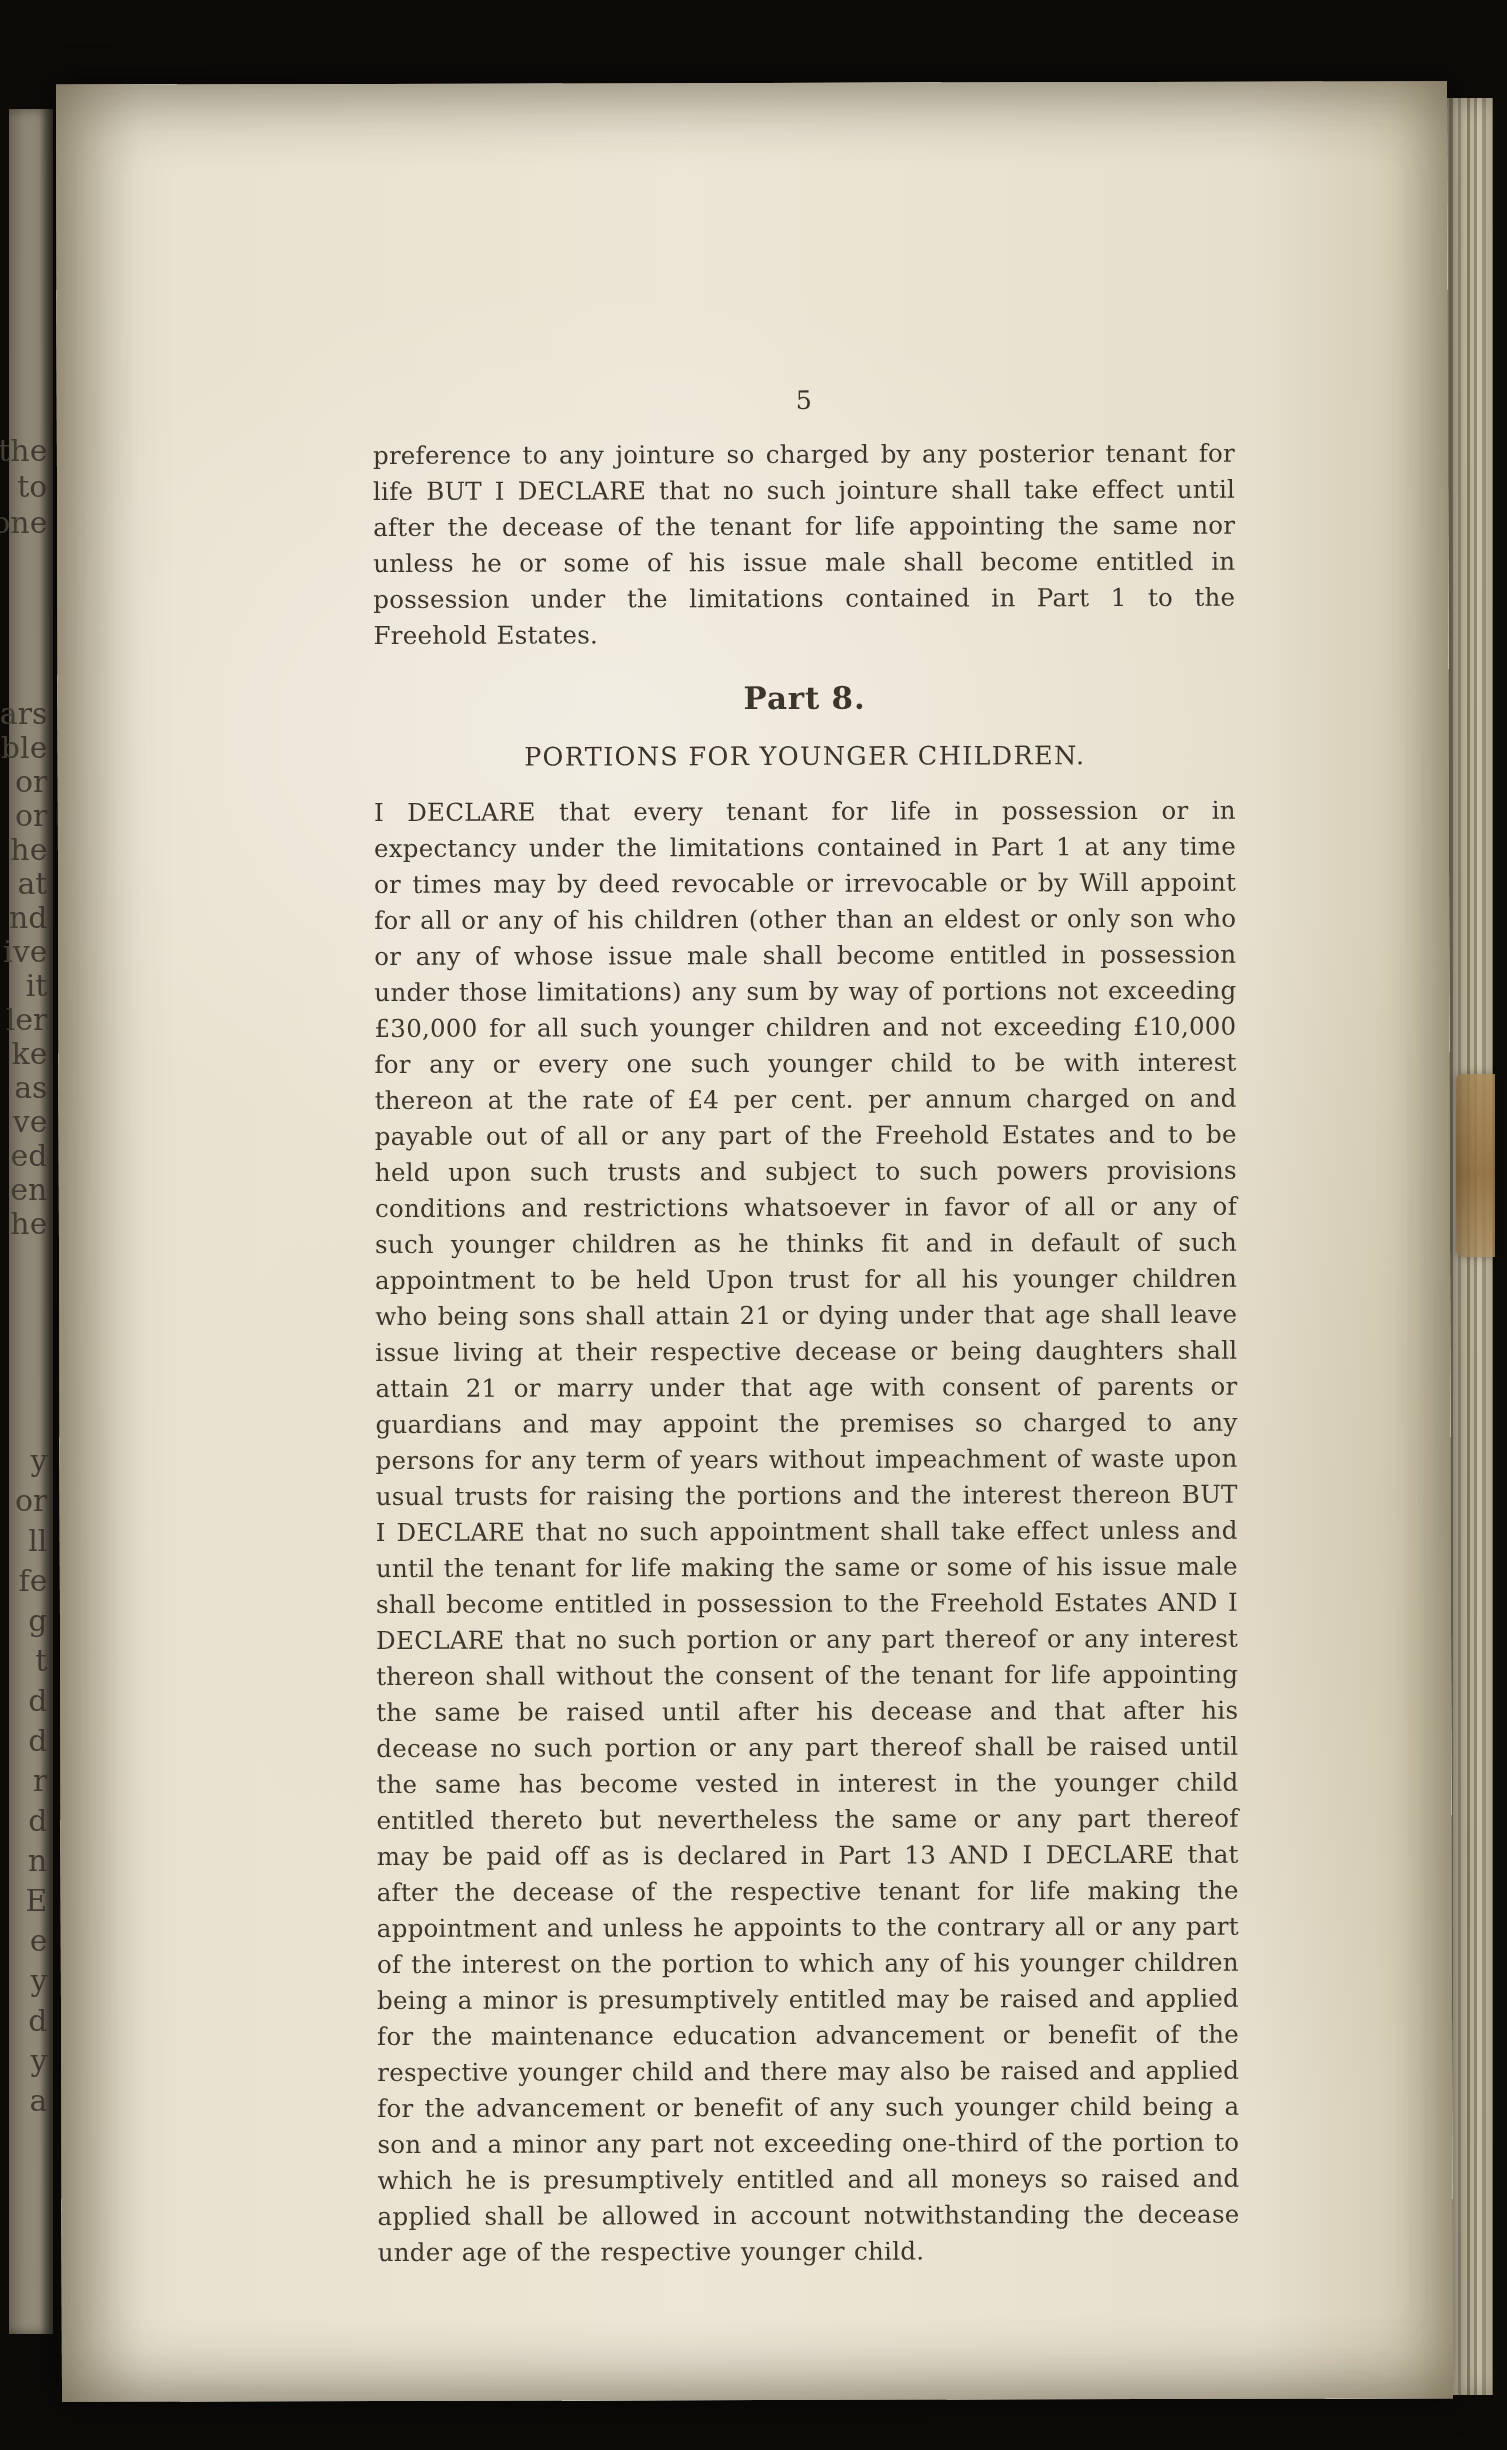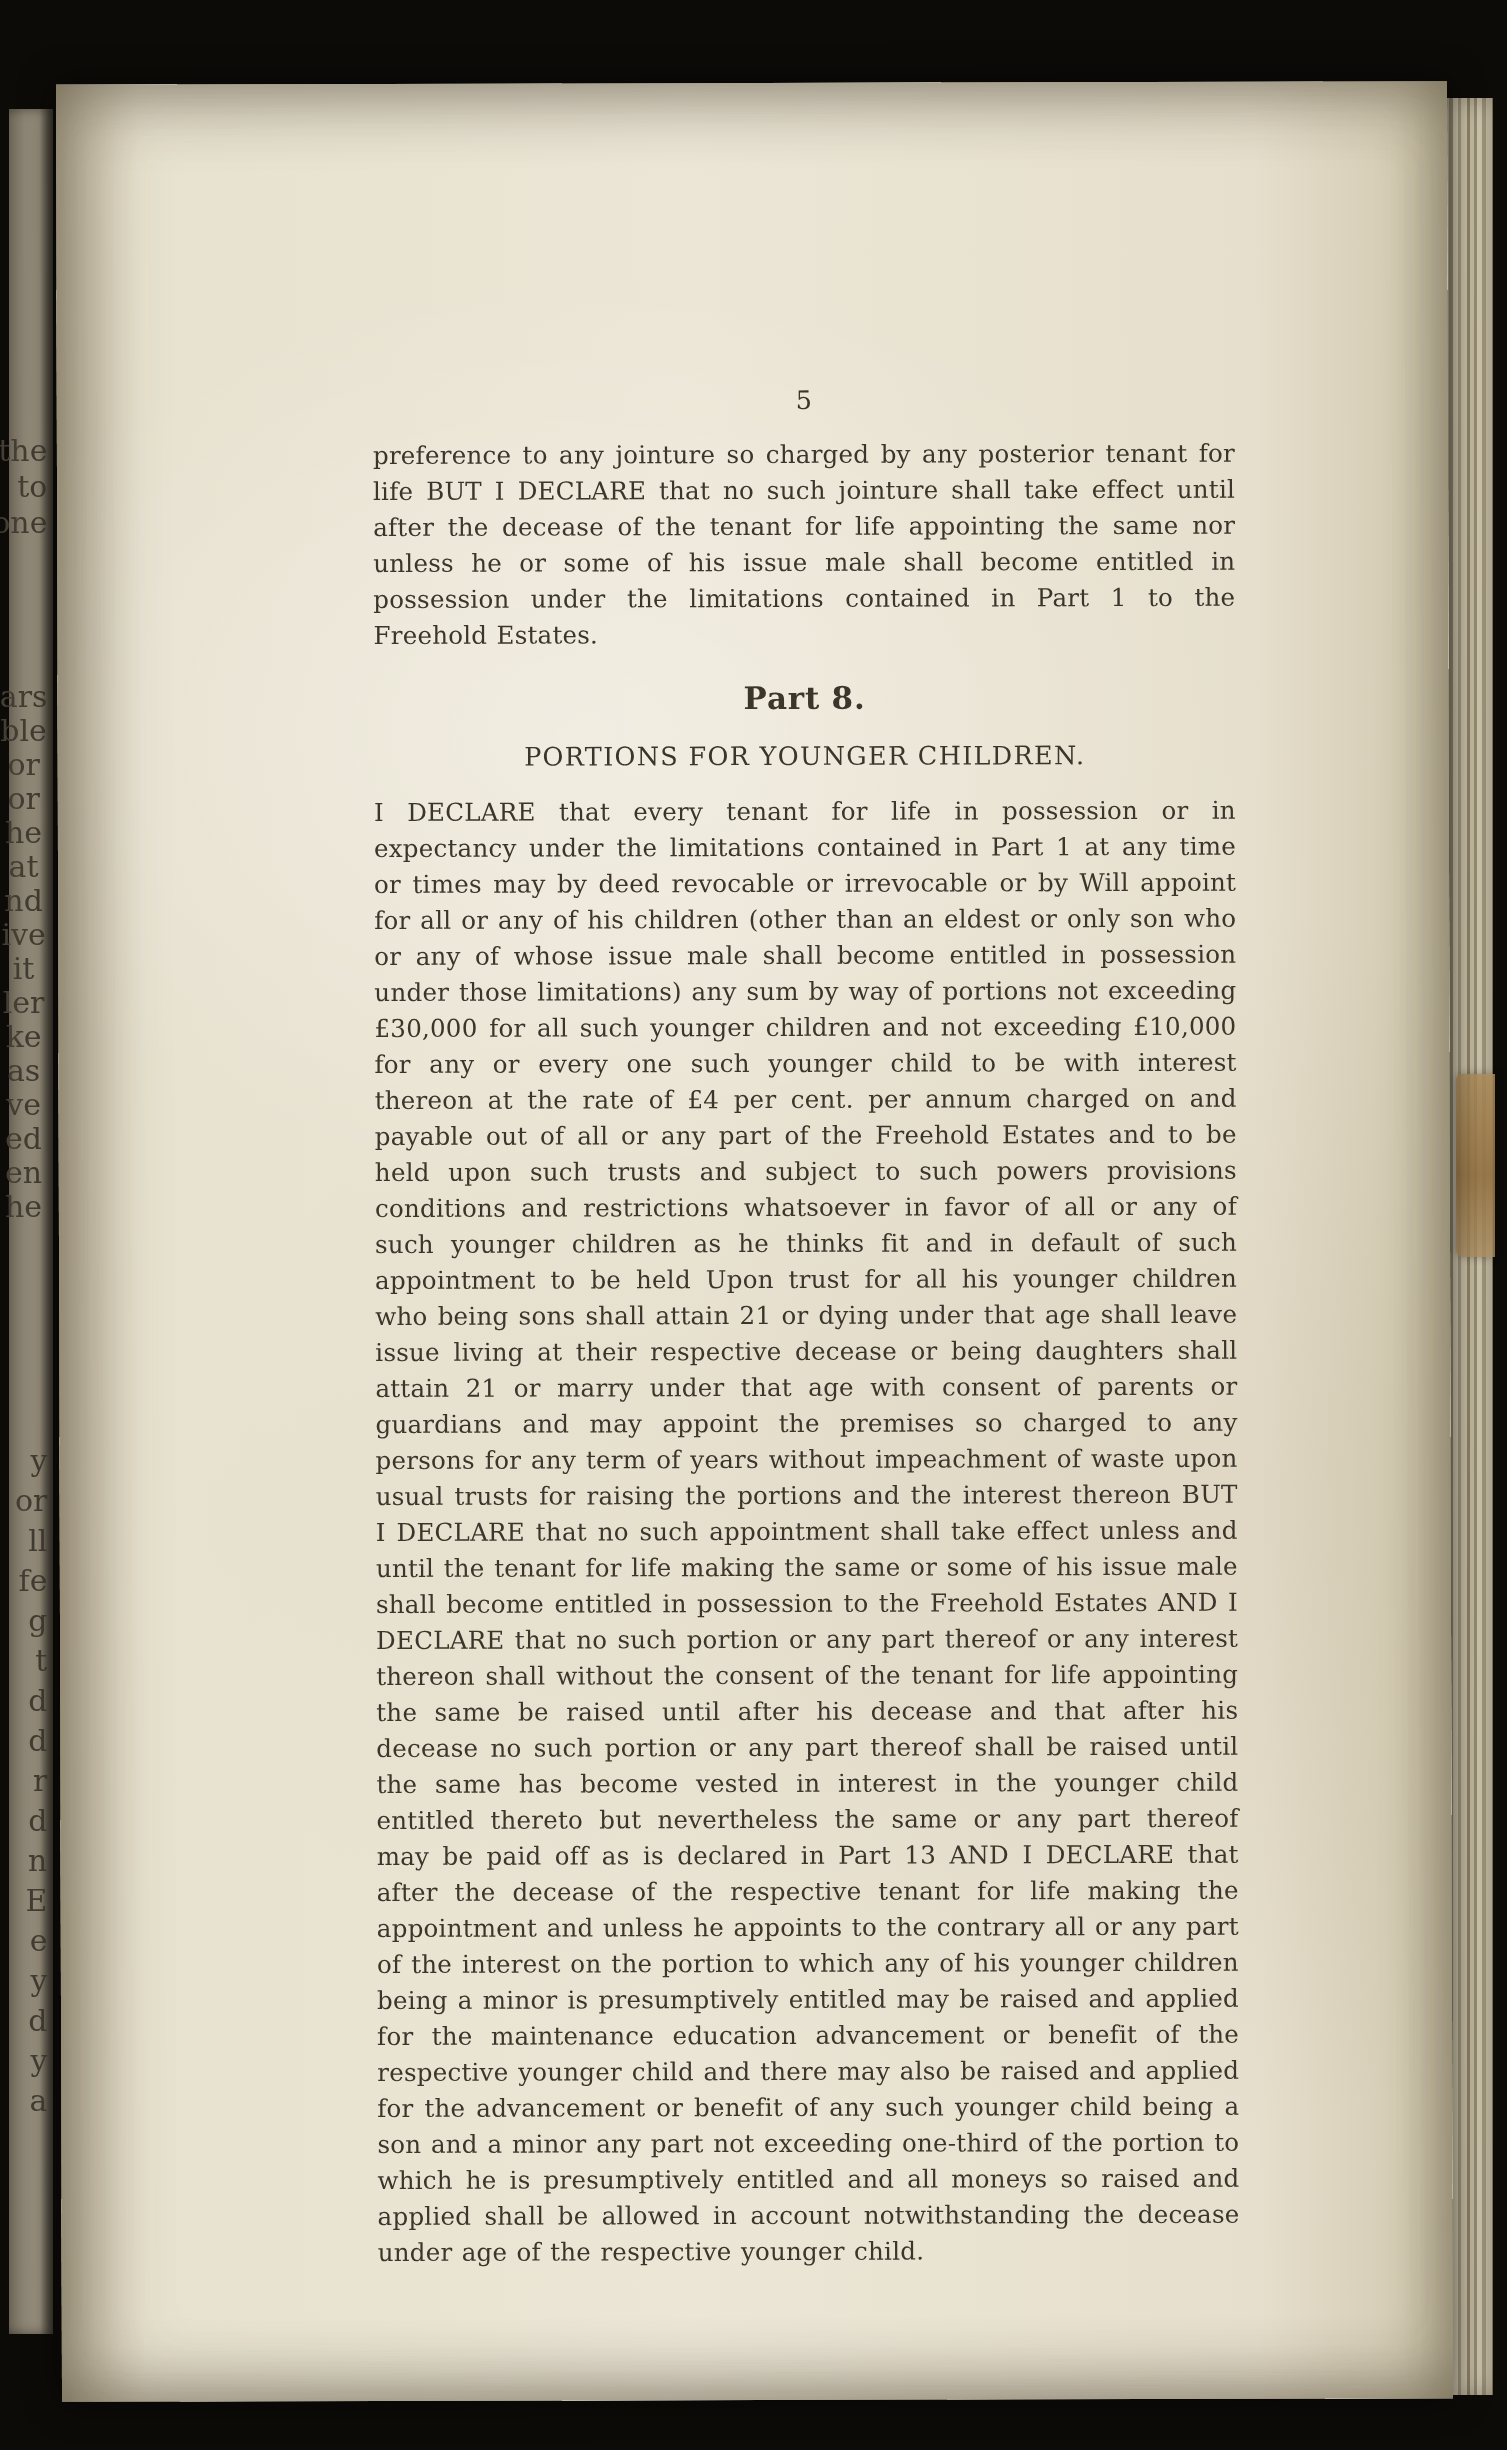--- a/index.html
+++ b/index.html
@@ -25,21 +25,21 @@
   }
   .frag-group {
     position:absolute;
     right:5.1px;
     text-align:right;
     color:#433d33;
     font-size:30px;
   }
   .frag { display:block; white-space:nowrap; }
   .frag-group.g1 { top:324px;  line-height:36px; }
-  .frag-group.g2 { top:571px;  line-height:34px;text-align:center; }
+  .frag-group.g2 { top:588px;  line-height:34px; }
   .frag-group.g3 { top:1332px; line-height:40px; }
 
   
   .page-stack {
     position:absolute;
     right:13.6px; top:98px;
     width:48px; height:2297px;
     background:repeating-linear-gradient(90deg,
       #c7bda4 0 4.2px, #998f76 4.2px 7.6px, #d6ccb2 7.6px 12.7px,
       #a79d83 12.7px 16px, #cdc3a9 16px 22px, #8f8568 22px 24.6px);

